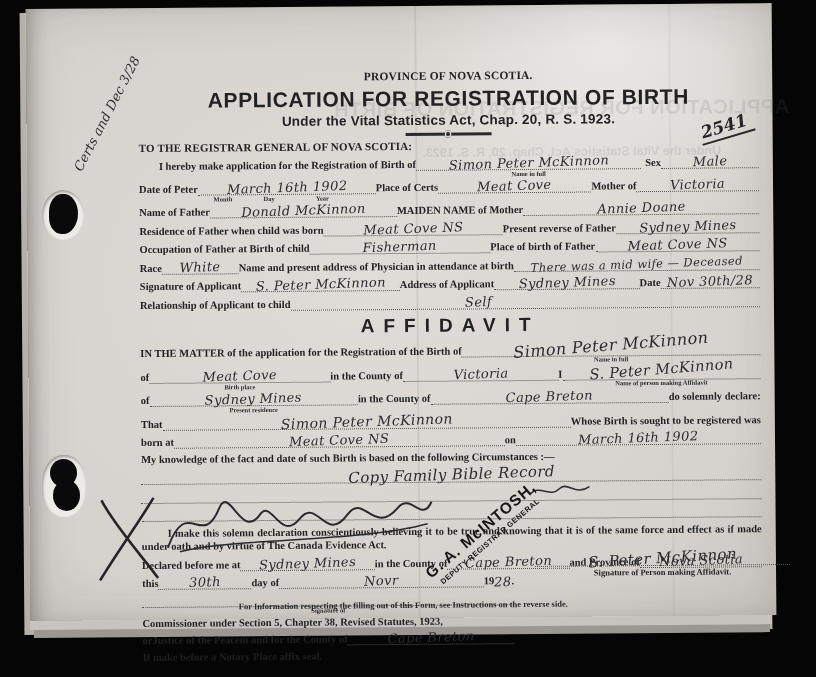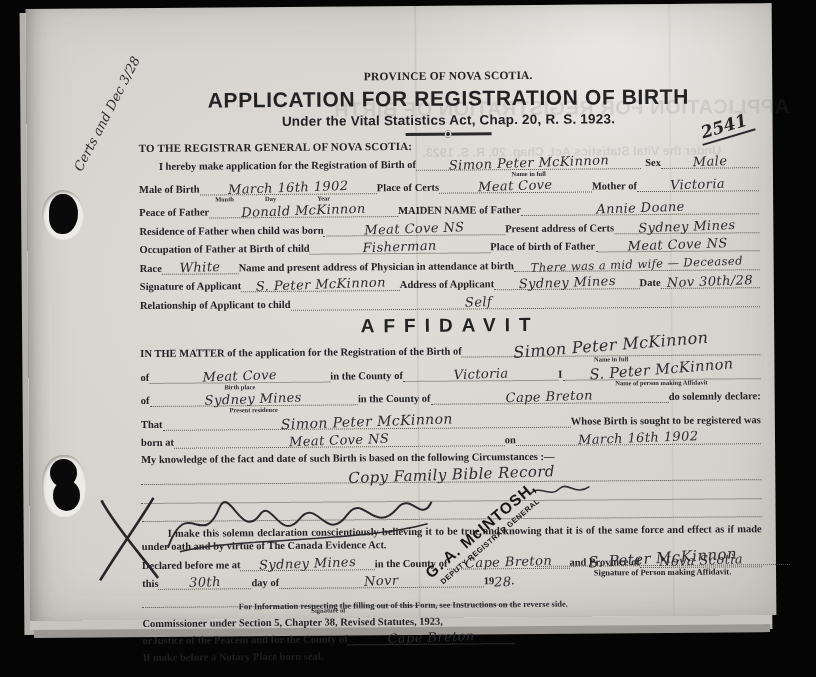--- a/index.html
+++ b/index.html
@@ -113,54 +113,54 @@
           <span class="hw">Simon Peter McKinnon</span>
           <span class="sub">Name in full</span>
         </span>
         <span class="lbl" style="padding-left:4px;text-align:right;">Sex</span>
         <span class="fill" style="flex:1;">
           <span class="hw">Male</span>
         </span>
       </div>
 
       <div class="row subpad">
-        <span class="lbl">Male of Birth</span>
+        <span class="lbl">Date of Peter</span>
         <span class="fill" style="flex:1.45;">
           <span class="hw">March 16th 1902</span>
           <span class="sub at12">Month</span>
           <span class="sub at38">Day</span>
           <span class="sub at68">Year</span>
         </span>
         <span class="lbl">Place of Certs</span>
         <span class="fill" style="flex:1.25;">
           <span class="hw">Meat Cove</span>
         </span>
         <span class="lbl">Mother of</span>
         <span class="fill" style="flex:1;">
           <span class="hw">Victoria</span>
         </span>
       </div>
 
       <div class="row">
-        <span class="lbl">Peace of Father</span>
+        <span class="lbl">Name of Father</span>
         <span class="fill" style="flex:1.15;">
           <span class="hw">Donald McKinnon</span>
         </span>
-        <span class="lbl">MAIDEN NAME of Father</span>
+        <span class="lbl">MAIDEN NAME of Mother</span>
         <span class="fill" style="flex:1.45;">
           <span class="hw">Annie Doane</span>
         </span>
       </div>
 
       <div class="row">
         <span class="lbl">Residence of Father when child was born</span>
         <span class="fill" style="flex:1.25;">
           <span class="hw">Meat Cove NS</span>
         </span>
-        <span class="lbl">Present address of Certs</span>
+        <span class="lbl">Present reverse of Father</span>
         <span class="fill" style="flex:1;">
           <span class="hw">Sydney Mines</span>
         </span>
       </div>
 
       <div class="row">
         <span class="lbl">Occupation of Father at Birth of child</span>
         <span class="fill" style="flex:1.1;">
           <span class="hw">Fisherman</span>
         </span>
@@ -324,21 +324,21 @@
       </div>
       <div class="row halfrow" style="margin-top:2px;">
         <span class="lbl" style="font-weight:bold;">or </span>
         <span class="lbl">Justice of the Peace</span>
         <span class="lbl"> in and for the County of</span>
         <span class="fill">
           <span class="hw">Cape Breton</span>
         </span>
       </div>
       <div class="commline" style="margin-top:3px;">
-        <span>If make before a </span><span>Notary Place</span><span> born seal.</span>
+        <span>If make before a </span><span>Notary Place</span><span> affix seal.</span>
       </div>
     </div>
 
     <svg class="scrawl" style="left:130px;top:478px;" width="280" height="70" viewBox="0 0 280 70">
       <path d="M8,62 C28,8 42,66 60,22 C70,0 82,55 100,30 C112,12 120,58 140,34 C158,12 166,60 188,30 C204,8 214,52 238,24 C252,8 262,40 272,18" fill="none" stroke="#2a2a2e" stroke-width="2"></path>
       <path d="M20,66 C80,52 200,58 268,40" fill="none" stroke="#2a2a2e" stroke-width="1.5"></path>
     </svg>
 
     <svg class="scrawl" style="left:64px;top:486px;" width="70" height="90" viewBox="0 0 70 90">
       <path d="M8,6 C20,30 48,62 64,84" fill="none" stroke="#26262a" stroke-width="2.6"></path>

